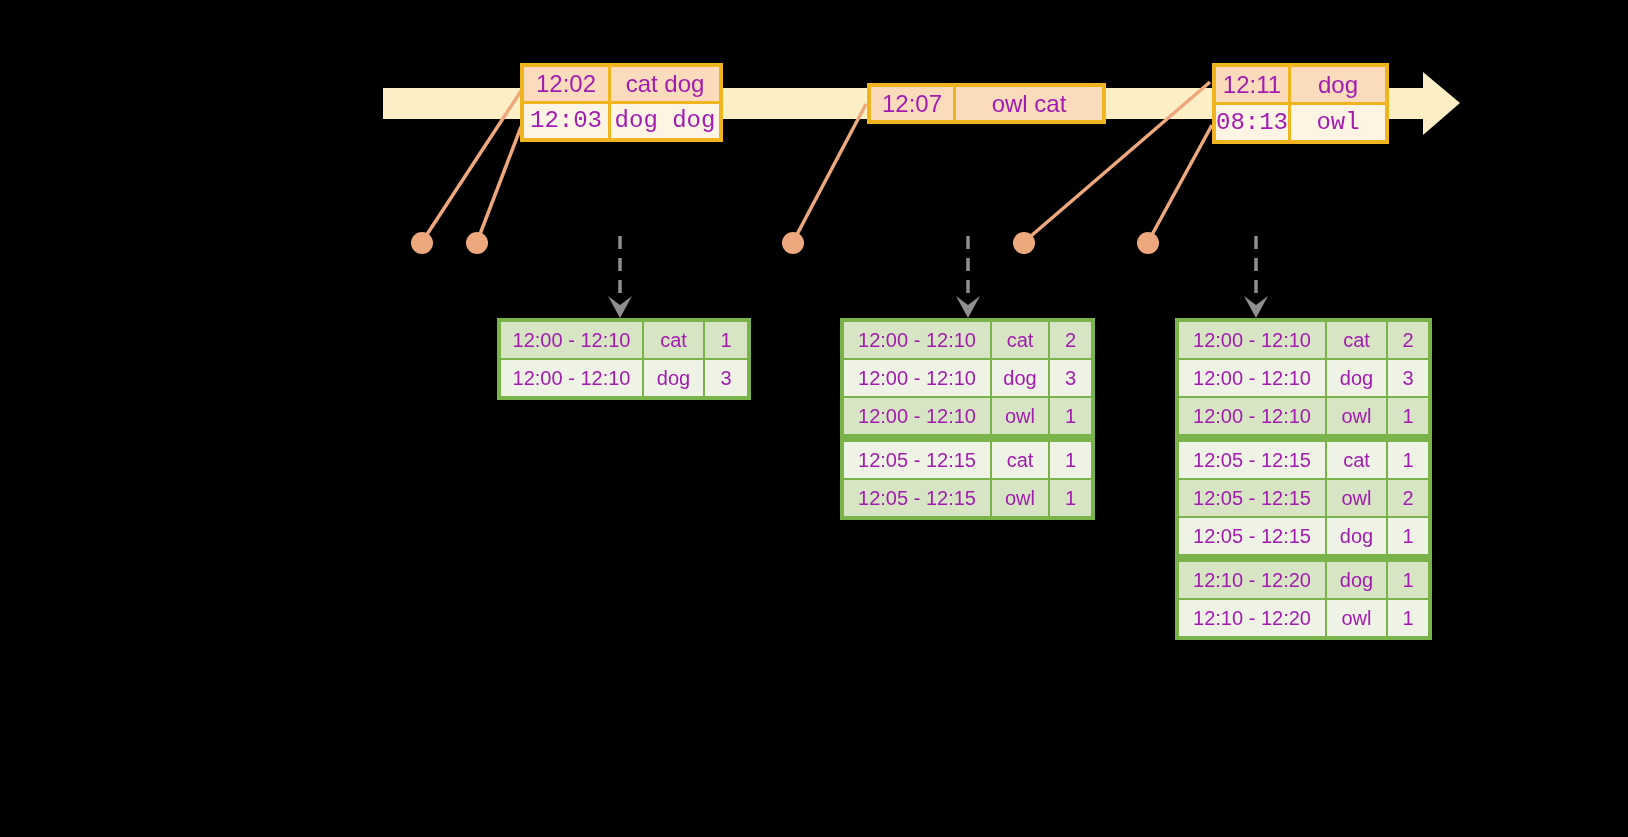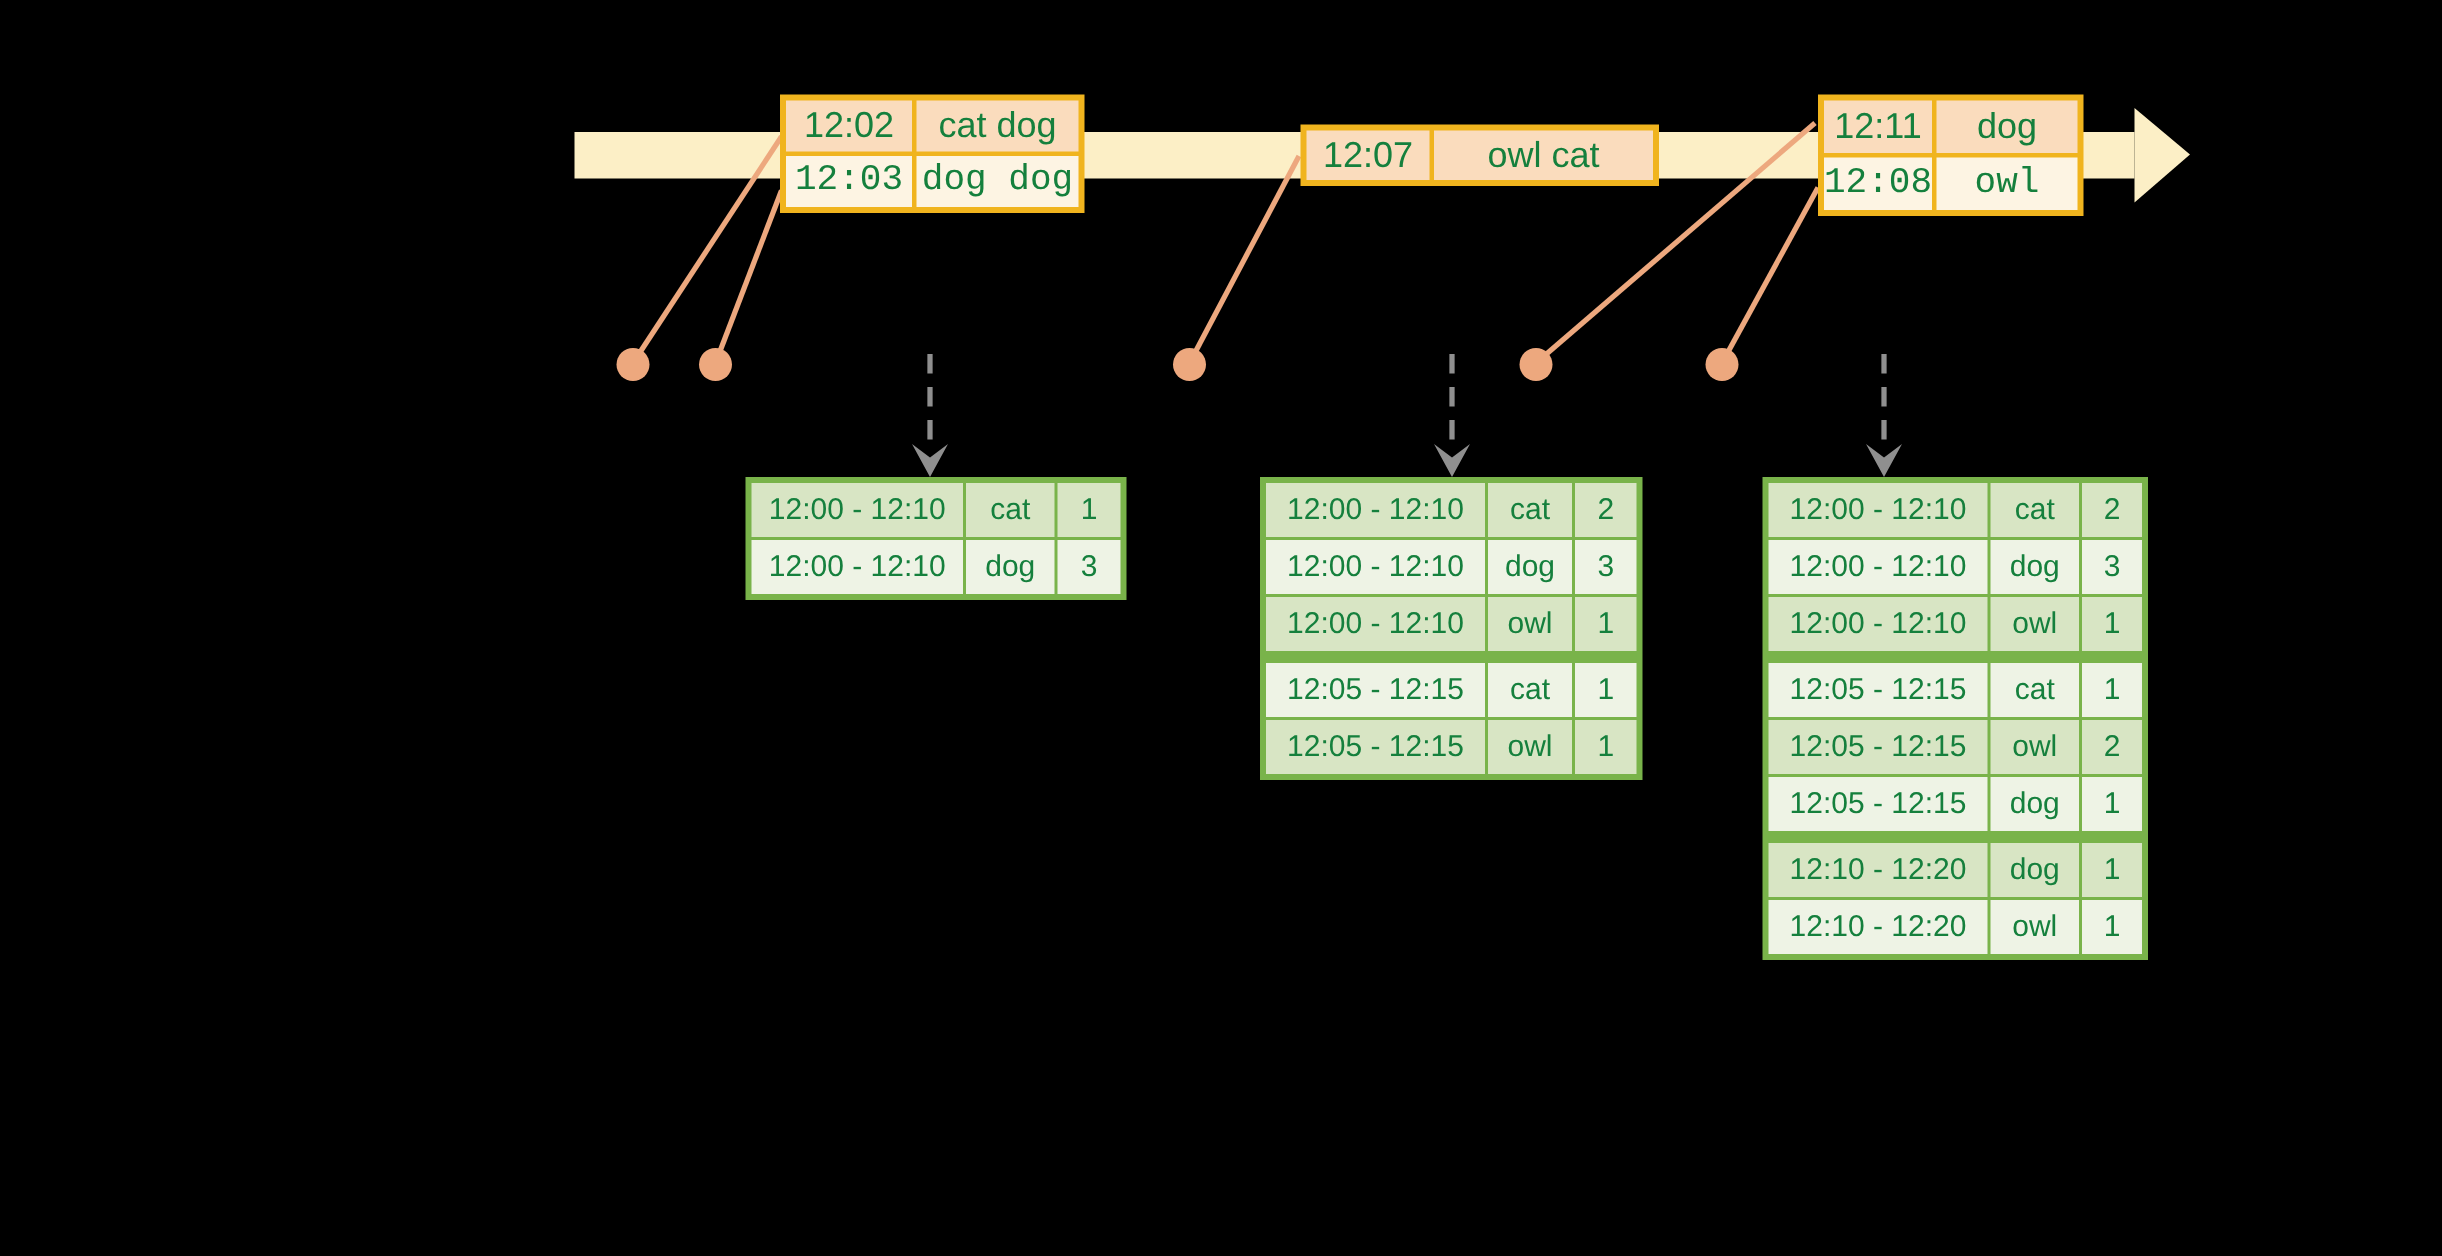--- a/index.html
+++ b/index.html
@@ -3,21 +3,21 @@
 <meta charset="utf-8">
 <style>
   html, body { margin: 0; padding: 0; background: #000; }
   .stage {
     position: relative;
     width: 1628px;
     height: 837px;
     background: #000000;
     overflow: hidden;
     font-family: "Liberation Sans", sans-serif;
-    color: #15803d;
+    color: #a21caf;
   }
   .overlay { position: absolute; left: 0; top: 0; }
 
   
   .etable {
     position: absolute;
     box-sizing: border-box;
     background: #f0b41e;
     padding: 4px;
     display: grid;
@@ -101,21 +101,21 @@
   </div>
 
   <div class="etable" id="et2">
     <div class="cell pe">12:07</div>
     <div class="cell pe">owl cat</div>
   </div>
 
   <div class="etable" id="et3">
     <div class="cell pe">12:11</div>
     <div class="cell pe">dog</div>
-    <div class="cell cr">12:08</div>
+    <div class="cell cr">08:13</div>
     <div class="cell cr">owl</div>
   </div>
 
   <div class="gtable" id="rt1">
     <div class="cell dk">12:00 - 12:10</div>
     <div class="cell dk">cat</div>
     <div class="cell dk">1</div>
     <div class="cell lt">12:00 - 12:10</div>
     <div class="cell lt">dog</div>
     <div class="cell lt">3</div>

